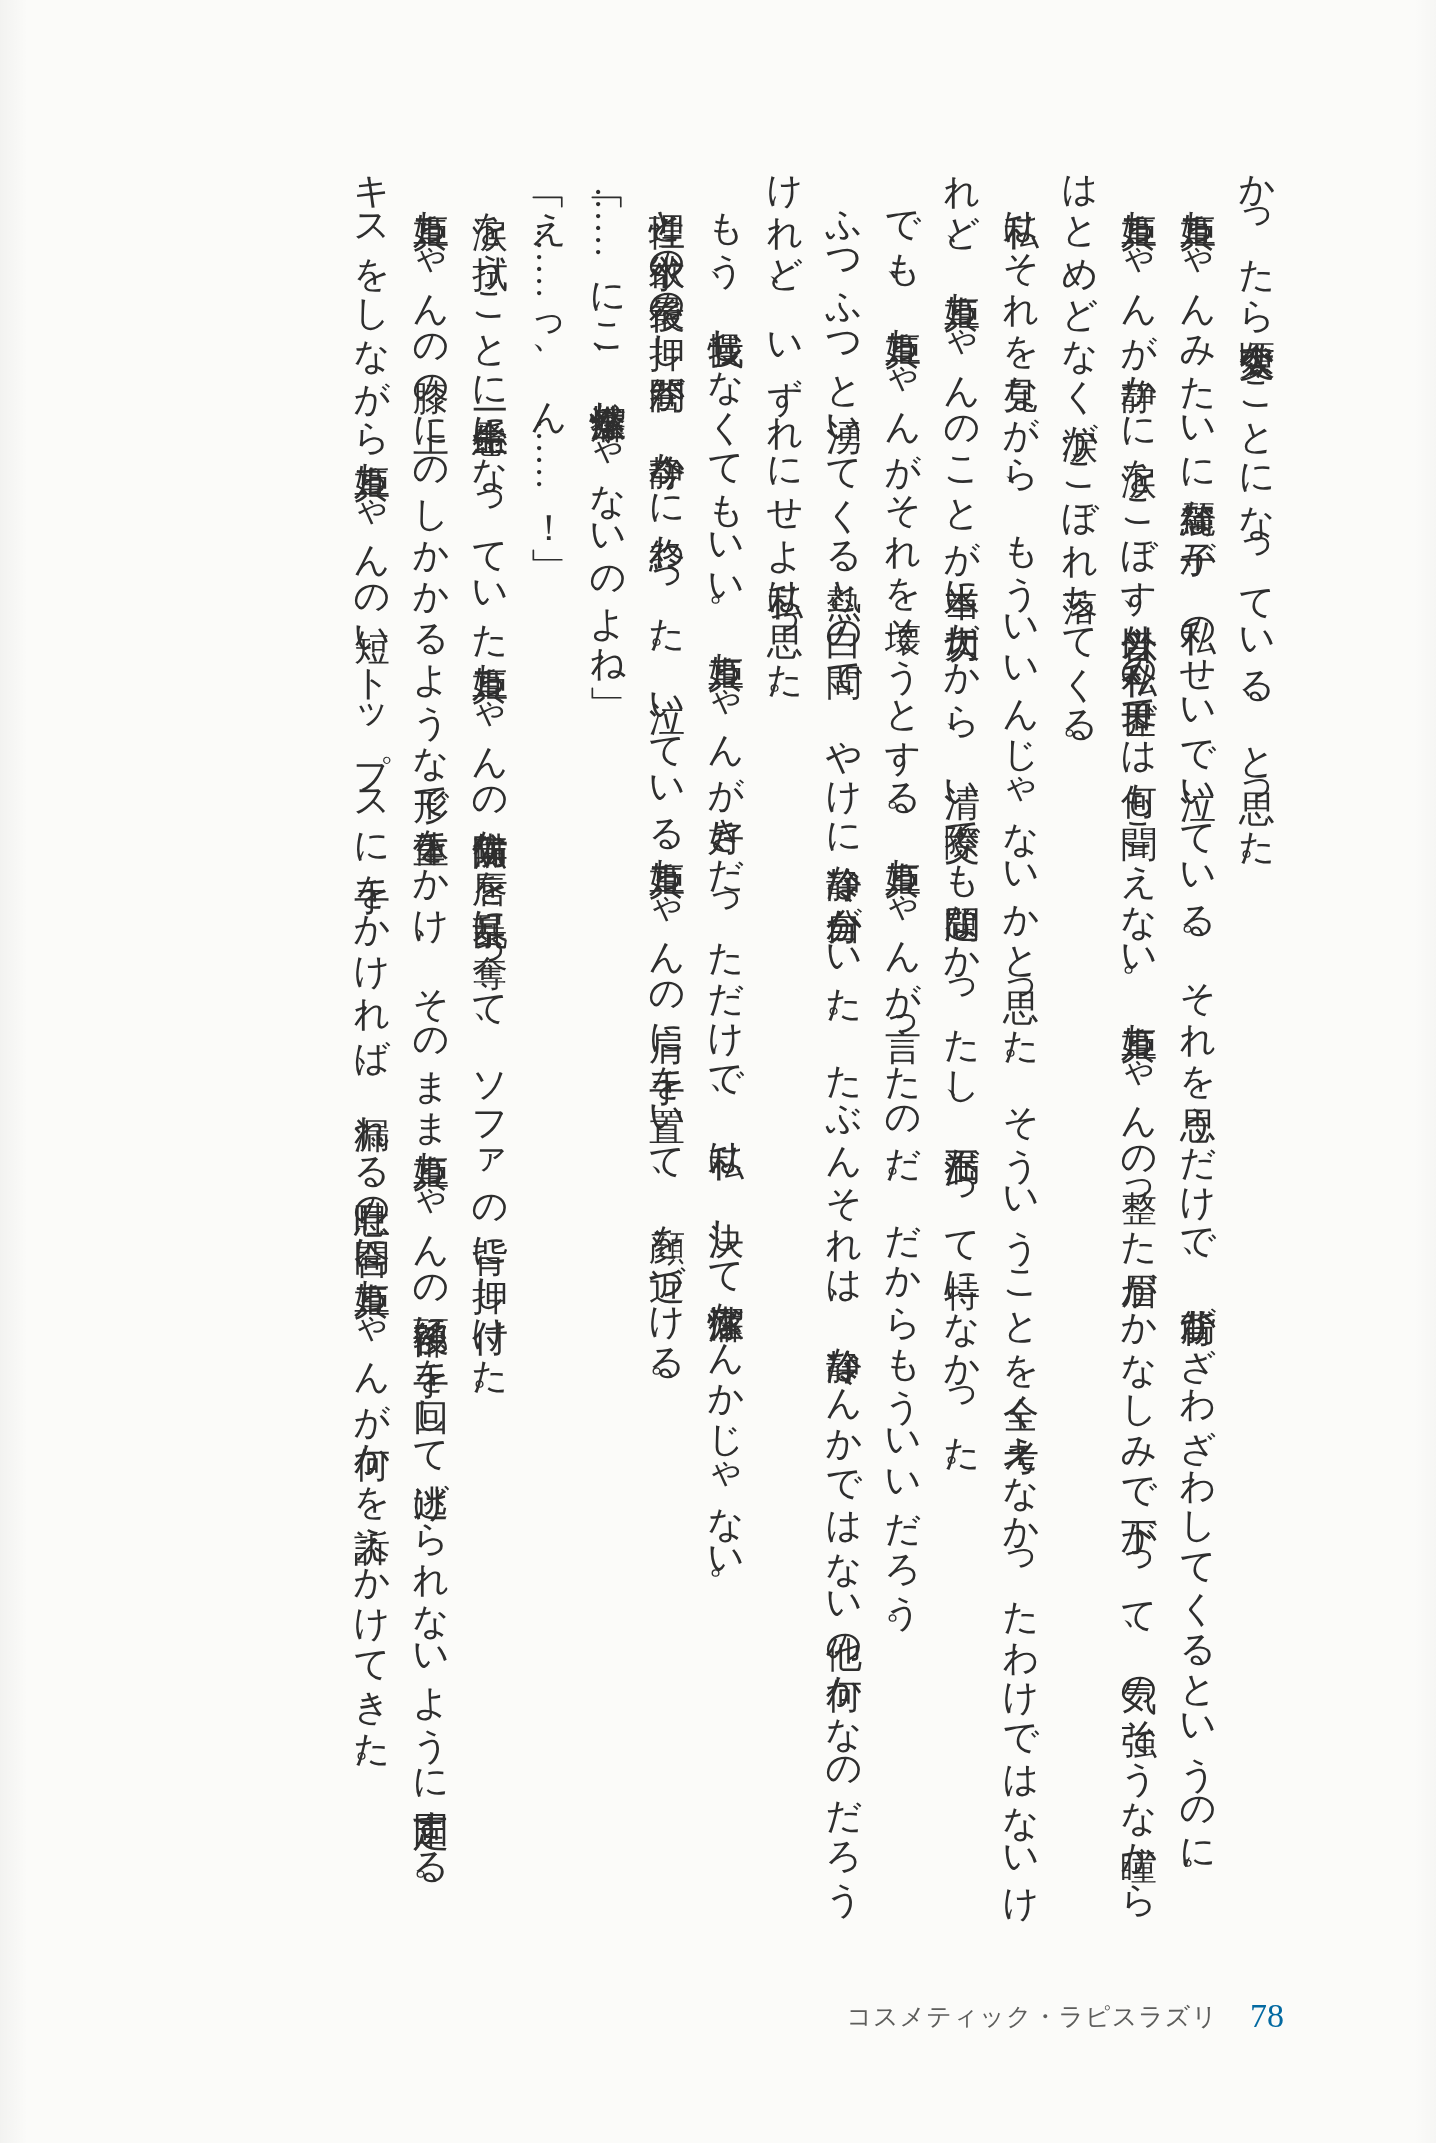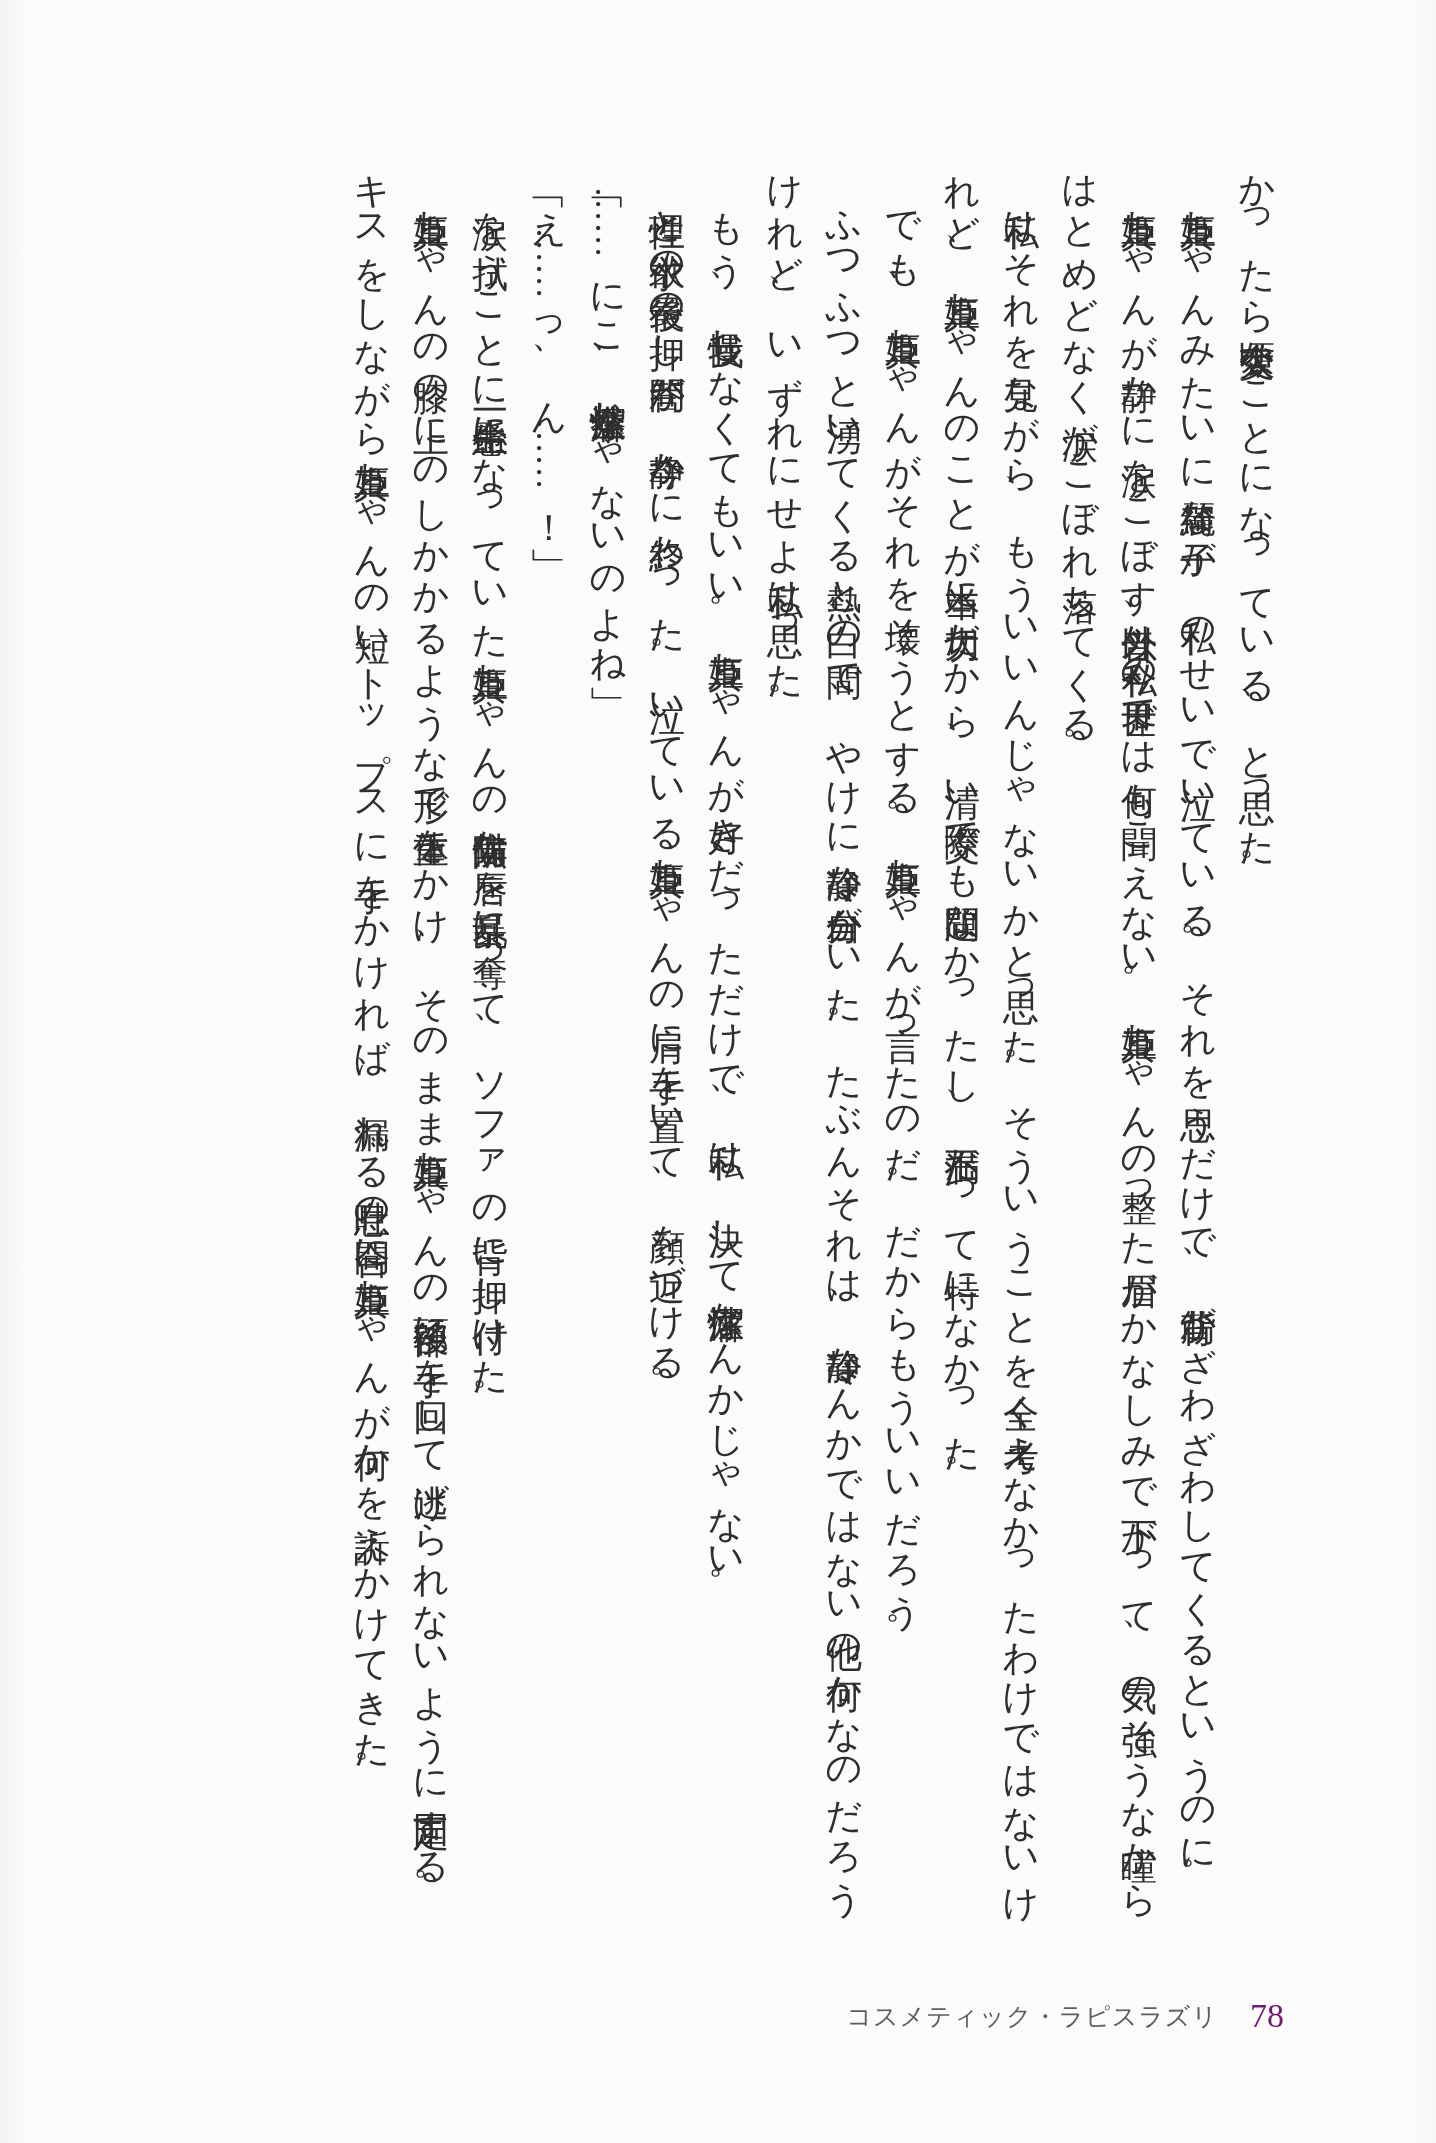--- a/index.html
+++ b/index.html
@@ -56,21 +56,21 @@
     gap: 32px;
     white-space: nowrap;
   }
   .running-title {
     font-size: 25px;
     letter-spacing: 1px;
     color: #5d5d5b;
   }
   .page-number {
     font-size: 34px;
-    color: #701a75;
+    color: #0369a1;
   }
 </style>
 </head>
 <body>
 
 <div class="page">
 
   <div class="text-block" id="text-block">
       <p class="para">かったら今頃大変なことになっている、と思った。</p>
       <p class="para indent">真姫ちゃんみたいに綺麗な子が、私のせいで泣いている。それを思うだけで、背筋がざわざわしてくるというのに。</p>

